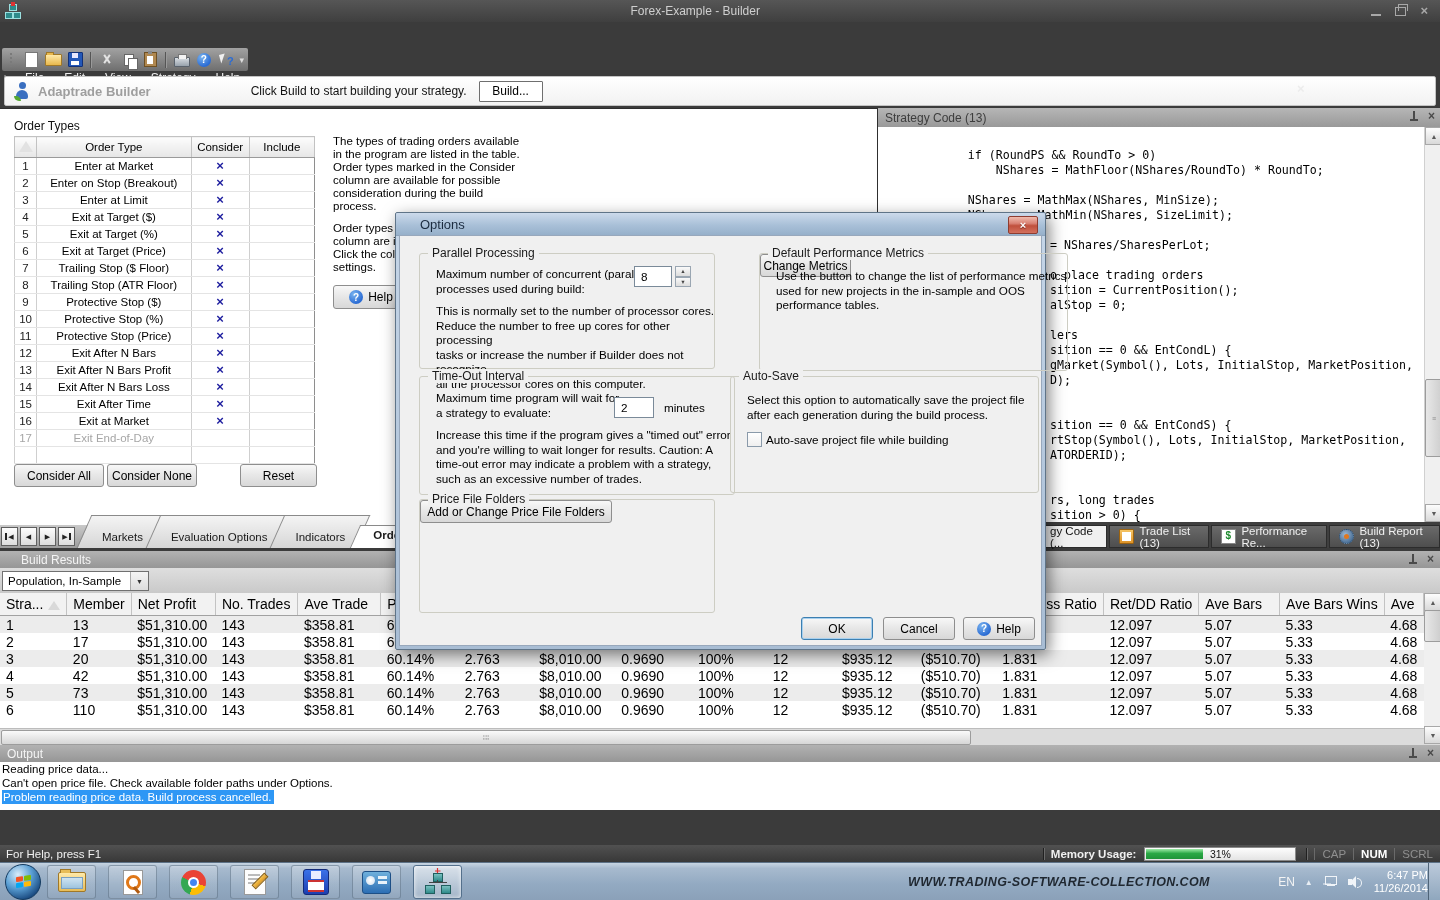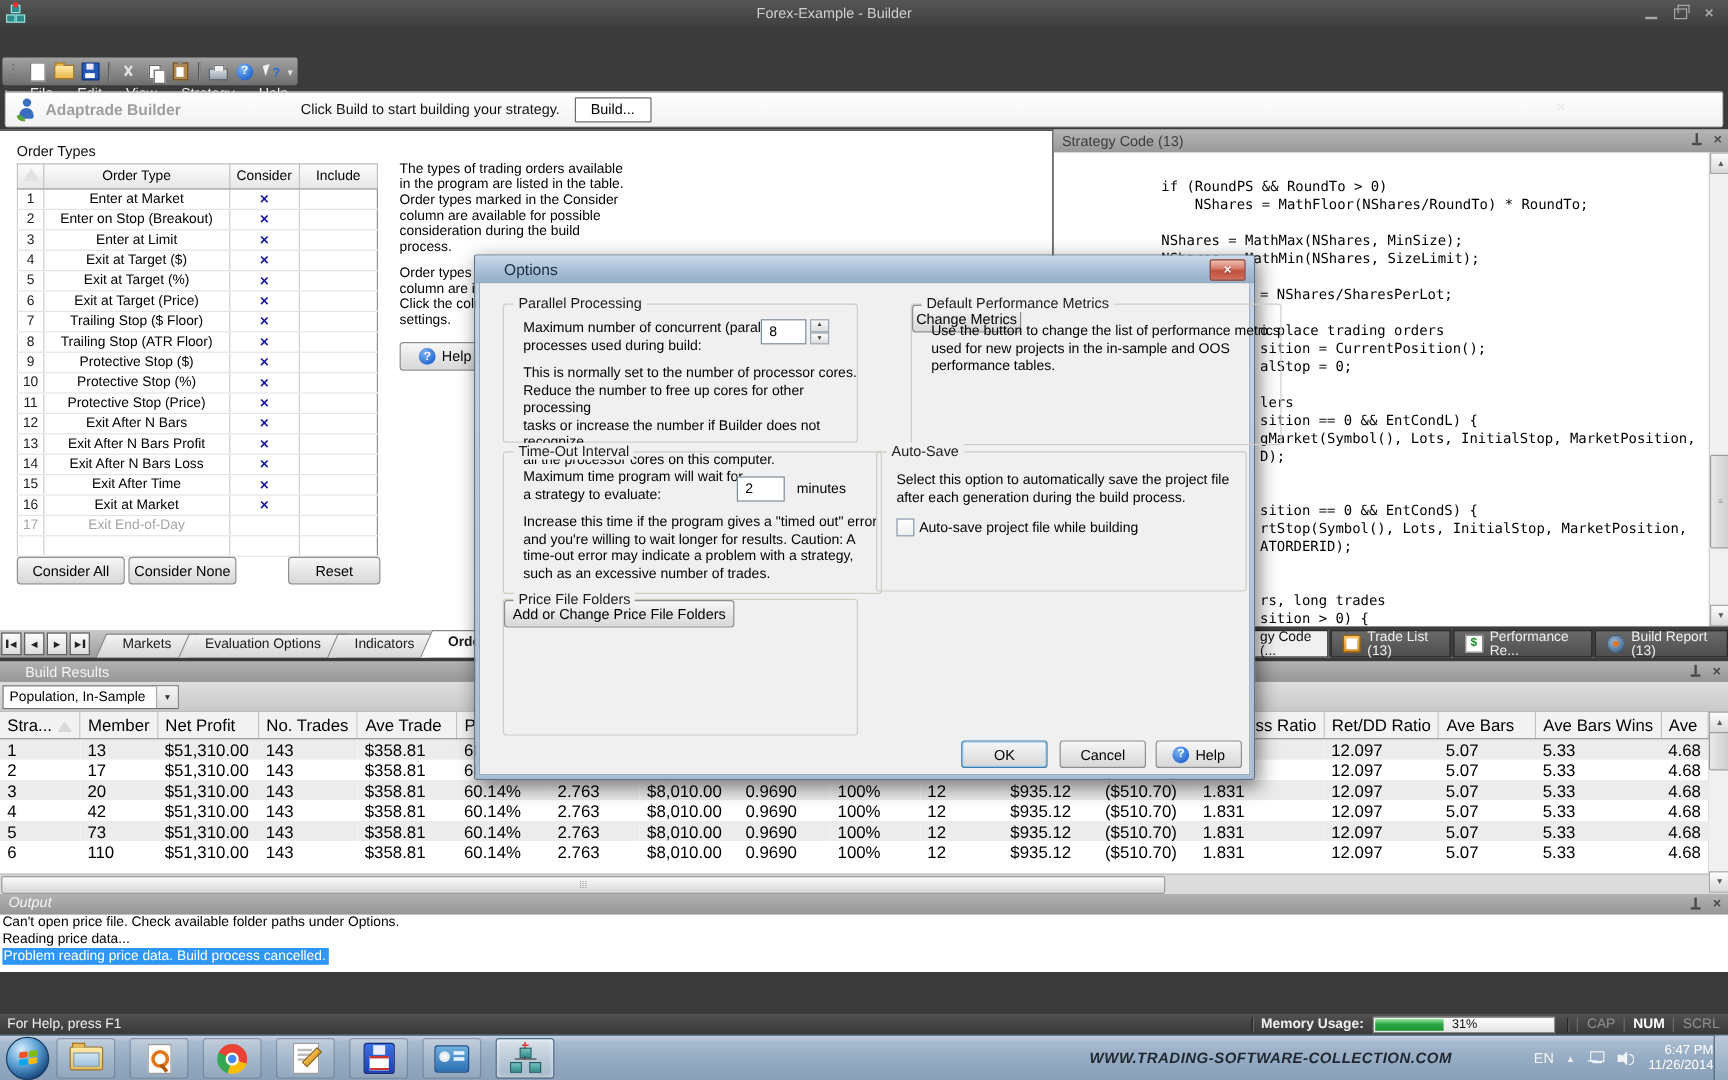--- a/index.html
+++ b/index.html
@@ -92,21 +92,21 @@
   .q-ico{width:14px;height:14px;border-radius:50%;background:radial-gradient(circle at 35% 30%,#7ab4ef,#2b6cd4 70%);
          color:#fff;font-weight:bold;font-size:10px;display:flex;align-items:center;justify-content:center;flex:none;}
 
   
   .ptab-strip{left:0;top:525px;width:877px;height:23px;background:linear-gradient(#c9c9c9,#9c9c9c);
               display:flex;align-items:flex-end;}
   .nav-btn{width:15px;height:17px;margin:0 1px 2px 1px;background:linear-gradient(#fdfdfd,#dcdcdc);
            border:1px solid #5f5f5f;font-size:7px;color:#222;display:flex;align-items:center;justify-content:center;gap:1px;}
   .nav-bar{width:2px;height:7px;background:#222;}
   #project-tabs{display:flex;margin-left:8px;align-items:flex-end;}
-  .ptab{position:relative;height:17px;padding:3px 18px 0 18px;font-size:11.5px;color:#1a1a1a;margin-right:-8px;}
+  .ptab{position:relative;height:17px;padding:16px 18px 0 18px;font-size:11.5px;color:#1a1a1a;margin-right:-8px;}
   .ptab::before{content:"";position:absolute;inset:0;background:linear-gradient(#f4f4f4,#d6d6d6);
                 border:1px solid #8a8a8a;border-bottom:none;transform:skewX(-24deg);}
   .ptab span{position:relative;}
   .ptab.active{font-weight:bold;z-index:2;height:19px;padding-top:4px;}
   .ptab.active::before{background:#fff;}
 
   
   .code-panel{left:877px;top:108px;width:563px;height:440px;background:#fff;border-left:1px solid #2e2e2e;}
   .phead{position:absolute;left:0;top:0;width:100%;height:19px;background:linear-gradient(#b6b6b6,#999999);
          display:flex;align-items:center;font-size:12px;}
@@ -156,21 +156,21 @@
   .sort-tri{display:inline-block;width:0;height:0;border-left:6px solid transparent;border-right:6px solid transparent;
             border-bottom:9px solid #d9d9d9;margin-left:5px;vertical-align:-1px;}
   .hscroll{left:0;top:728px;width:1424px;height:16px;background:#dcdcdc;border-top:1px solid #bcbcbc;}
   .hs-thumb{position:absolute;left:1px;top:1px;width:968px;height:13px;background:linear-gradient(#fafafa,#d6d6d6);
             border:1px solid #9c9c9c;border-radius:2px;display:flex;align-items:center;justify-content:center;color:#8a8a8a;font-size:8px;}
   .br-vscroll{left:1424px;top:593px;width:16px;height:151px;background:#f0f0f0;}
   .corner{left:1424px;top:744px;width:16px;height:16px;background:#dcdcdc;}
 
   
   .out-head{left:0;top:745px;width:1440px;height:17px;background:linear-gradient(#b2b2b2,#969696);
-            display:flex;align-items:flex-start;font-size:12px;color:#f4f4f4;font-style:italic;}
+            display:flex;align-items:center;font-size:12px;color:#f4f4f4;}
   .out-body{left:0;top:762px;width:1440px;height:48px;background:#fff;}
   .out-line{font-size:11.5px;line-height:14px;padding-left:2px;}
   .out-hl{background:#2e97f5;color:#fff;display:inline-block;padding:0 3px 0 1px;}
   .gap-dark{left:0;top:810px;width:1440px;height:35px;background:#3b3b3b;}
 
   
   .statusbar{left:0;top:845px;width:1440px;height:17px;background:linear-gradient(#515151,#383838);
              display:flex;align-items:center;font-size:11.5px;color:#f0f0f0;}
   .sb-help{margin-left:6px;}
   .sb-right{position:absolute;right:0;display:flex;align-items:center;height:100%;}
@@ -766,22 +766,22 @@
 
   <div class="abs out-head">
     <span style="margin-left:7px;">Output</span>
     <span class="phead-icos">
       <span class="pin-ico"></span>
       <span class="x-ico">×</span>
     </span>
   </div>
   <div class="abs out-body">
     <div id="output-lines">
+        <div class="out-line"><span>Reading price data...</span></div>
         <div class="out-line"><span>Can't open price file. Check available folder paths under Options.</span></div>
-        <div class="out-line"><span>Reading price data...</span></div>
         <div class="out-line"><span class="out-hl">Problem reading price data. Build process cancelled.</span></div>
       </div>
   </div>
   <div class="abs gap-dark"></div>
 
   <div class="abs statusbar">
     <span class="sb-help">For Help, press F1</span>
     <span class="sb-right">
       <span class="sb-sep"></span>
       <span class="mem-label">Memory Usage:</span>

